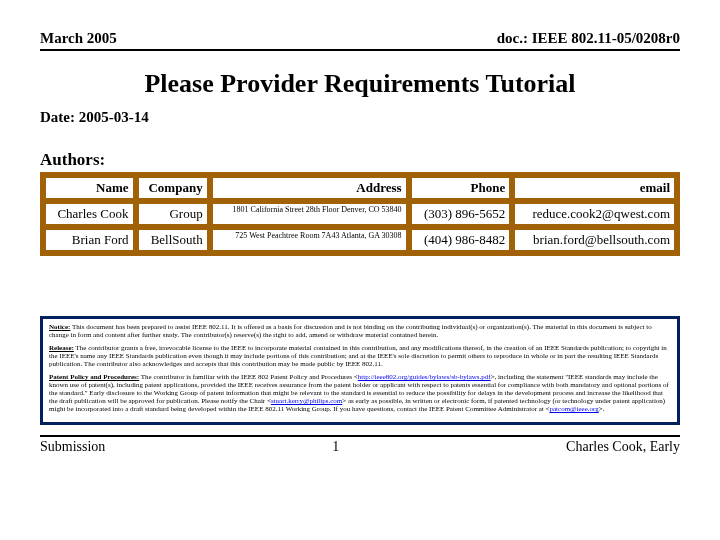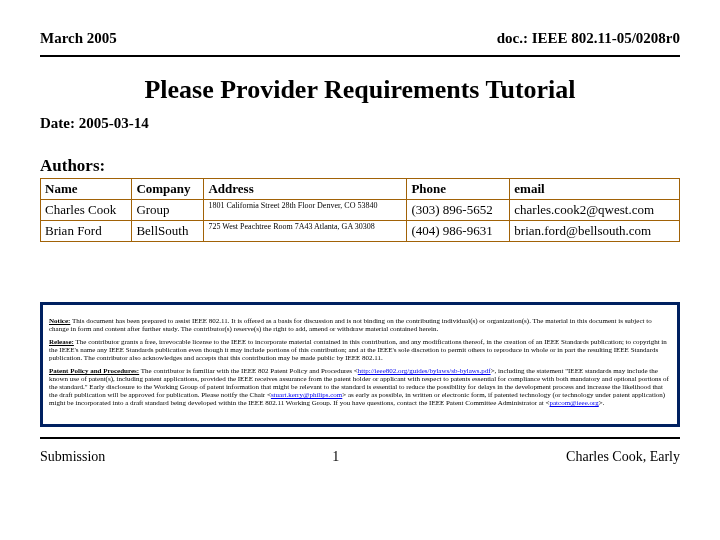--- a/index.html
+++ b/index.html
@@ -9,21 +9,21 @@
     width: 720px;
     height: 540px;
     box-sizing: border-box;
     font-size: 13px;
     color: #000;
   }
   .header-row {
     display: flex;
     justify-content: space-between;
     border-bottom: 2px solid #000;
-    padding-bottom: 8px;
+    padding-bottom: 2px;
     font-weight: bold;
     font-size: 15px;
   }
   .title {
     text-align: center;
     font-size: 26px;
     font-weight: bold;
     margin-top: 18px;
   }
   .date-line {
@@ -36,57 +36,57 @@
     font-weight: bold;
     font-size: 17px;
     margin-top: 24px;
   }
   table.authors {
     border-collapse: collapse;
     width: 100%;
     margin-top: 2px;
   }
   table.authors th, table.authors td {
-    border: 1px solid #a16207;
+    border: 6px solid #a16207;
     padding: 2px 4px;
     vertical-align: top;
     font-size: 13px;
-    text-align: left;
+    text-align: right;
   }
   table.authors th {
     font-weight: bold;
   }
   table.authors td.addr {
     font-size: 8px;
     line-height: 1.1;
   }
   .notice-box {
     border: 3px solid #002060;
     margin-top: 60px;
-    padding: 12px 6px;
+    padding: 4px 6px;
     font-size: 7px;
     line-height: 1.15;
   }
   .notice-box p {
     margin: 0 0 5px 0;
   }
   .notice-box .lead {
     font-weight: bold;
     text-decoration: underline;
   }
   .notice-box a {
     color: #0000ee;
     text-decoration: underline;
   }
   .footer-row {
     display: flex;
     justify-content: space-between;
     border-top: 2px solid #000;
     margin-top: 10px;
-    padding-top: 10px;
+    padding-top: 2px;
     font-size: 14px;
   }
 </style>
 </head>
 <body>
 
 <div class="header-row">
   <span>March 2005</span>
   <span>doc.: IEEE 802.11-05/0208r0</span>
 </div>
@@ -105,29 +105,29 @@
     <th>Phone</th>
     <th>email</th>
   </tr>
   <tr>
     <td>Charles Cook</td>
     <td>Group</td>
     <td class="addr">1801 California Street
 28th Floor
 Denver, CO 53840</td>
     <td>(303) 896-5652</td>
-    <td>charles.cook2@qwest.com</td>
+    <td>reduce.cook2@qwest.com</td>
   </tr>
   <tr>
     <td>Brian Ford</td>
     <td>BellSouth</td>
     <td class="addr">725 West Peachtree
 Room 7A43
 Atlanta, GA 30308</td>
-    <td>(404) 986-9631</td>
+    <td>(404) 986-8482</td>
     <td>brian.ford@bellsouth.com</td>
   </tr>
 </tbody>
   </table>
 
 <div class="notice-box">
   <p>
     <span class="lead">Notice:</span><span> This document has been prepared to assist IEEE 802.11. It is offered as a basis for discussion and is not binding on the contributing individual(s) or organization(s). The material in this document is subject to change in form and content after further study. The contributor(s) reserve(s) the right to add, amend or withdraw material contained herein.</span>
   </p>
   <p>

